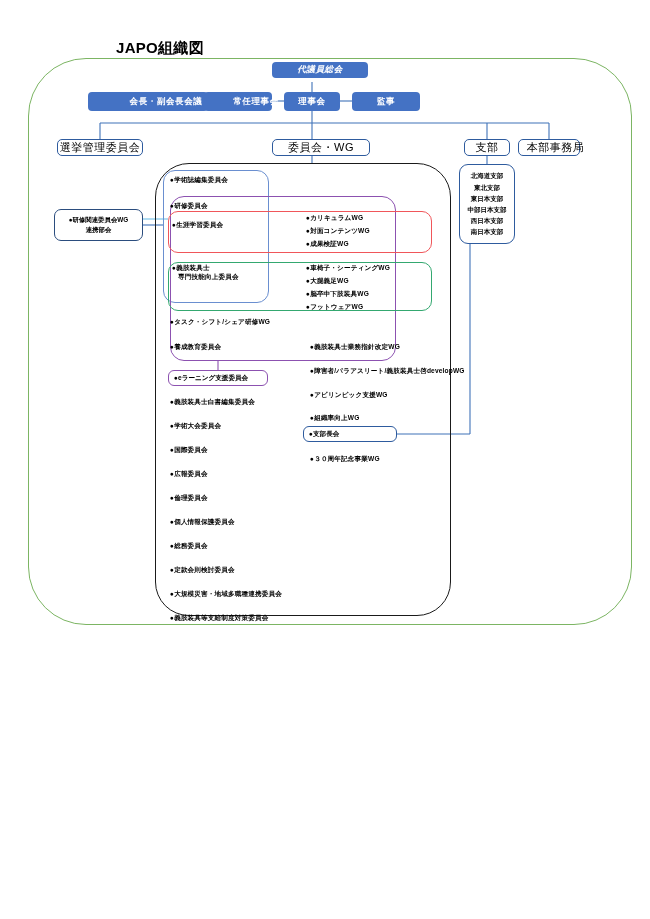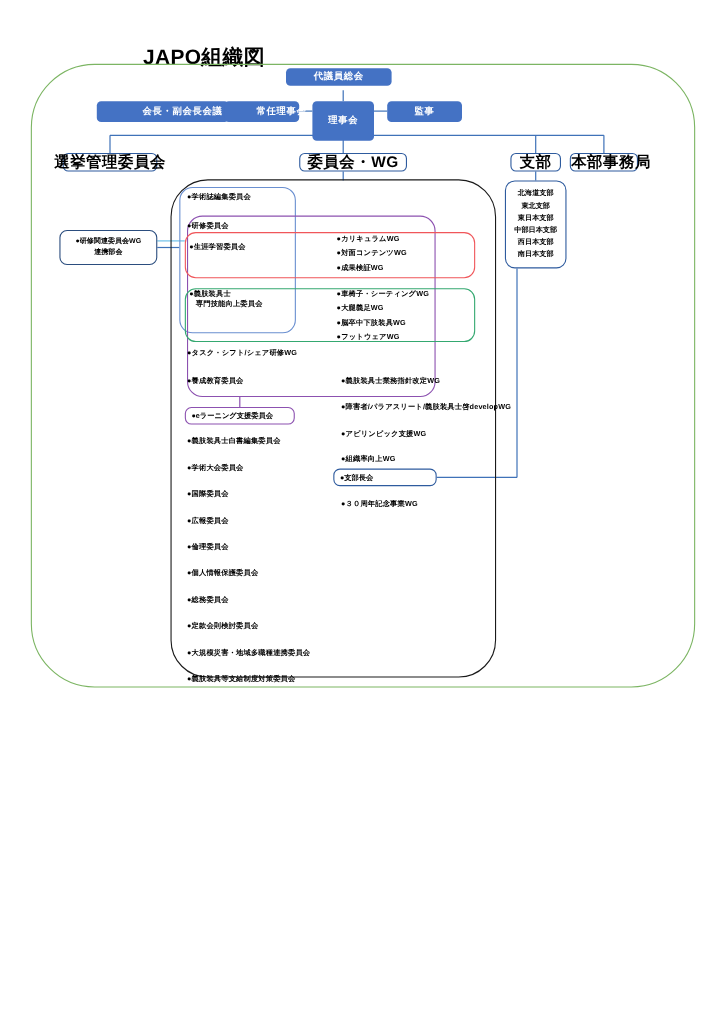--- a/index.html
+++ b/index.html
@@ -8,22 +8,22 @@
     color:#1a1a1a;
   }
   #canvas{
     position:relative;
     width:650px;height:919px;
     overflow:hidden;
     background:#ffffff;
   }
   
   #chart-title{
-    position:absolute;left:130px;top:39px;
-    font-size:19px;font-weight:bold;letter-spacing:.3px;
+    position:absolute;left:116px;top:39px;
+    font-size:15px;font-weight:bold;letter-spacing:.3px;
     color:#000;white-space:nowrap;
   }
   
   #wires{position:absolute;left:0;top:0;width:650px;height:919px;}
   
   .bluebox{
     position:absolute;
     background:#4472C4;
     border-radius:4px;
     color:#ffffff;
@@ -32,21 +32,21 @@
     letter-spacing:.6px;
     white-space:nowrap;
     box-sizing:border-box;
   }
   
   .obox{
     position:absolute;
     background:#ffffff;
     border:1.1px solid #2e5b9e;
     border-radius:5px;
-    font-size:14px;font-weight:bold;
+    font-size:11px;font-weight:normal;
     display:flex;align-items:center;justify-content:center;
     letter-spacing:.5px;white-space:nowrap;
     box-sizing:border-box;color:#000;
   }
   
   #green-frame{
     position:absolute;left:28px;top:58px;
     width:604px;height:567px;
     border:1.4px solid #7cb563;
     border-radius:58px;
@@ -166,27 +166,27 @@
     </g>
     <g stroke="#6fc0e8" stroke-width="1.1" fill="none">
       <line x1="143" y1="219" x2="168" y2="219"></line>
     </g>
     <g stroke="#8c51b0" stroke-width="1.1" fill="none">
 
       <line x1="218" y1="361" x2="218" y2="370"></line>
     </g>
   </svg>
 
-  <div class="bluebox" style="left:260px;top:62px;width:96px;height:16px;">代議員総会</div>
+  <div class="bluebox" style="left:272px;top:62px;width:96px;height:16px;font-style:italic;">代議員総会</div>
 
   <div class="bluebox" style="left:88px;top:92px;width:120px;height:19px;padding-left:36px;">会長・副会長会議</div>
 
   <div class="bluebox" style="left:204px;top:92px;width:68px;height:19px;padding-left:36px;">常任理事会</div>
 
-  <div class="bluebox" style="left:284px;top:92px;width:56px;height:36px;">理事会</div>
+  <div class="bluebox" style="left:284px;top:92px;width:56px;height:19px;">理事会</div>
 
   <div class="bluebox" style="left:352px;top:92px;width:68px;height:19px;">監事</div>
 
   <div class="obox" style="left:57px;top:139px;width:86px;height:17px;">選挙管理委員会</div>
 
   <div class="obox" style="left:272px;top:139px;width:98px;height:17px;">委員会・WG</div>
 
   <div class="obox" style="left:464px;top:139px;width:46px;height:17px;">支部</div>
 
   <div class="obox" style="left:518px;top:139px;width:62px;height:17px;padding-left:13px;">本部事務局</div>

